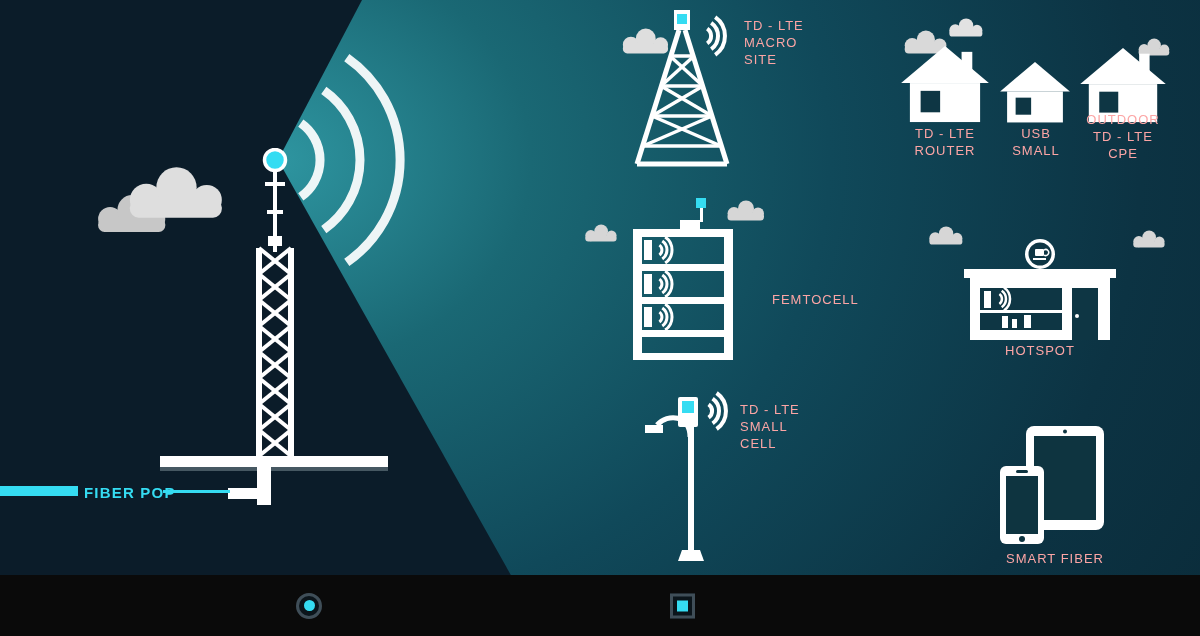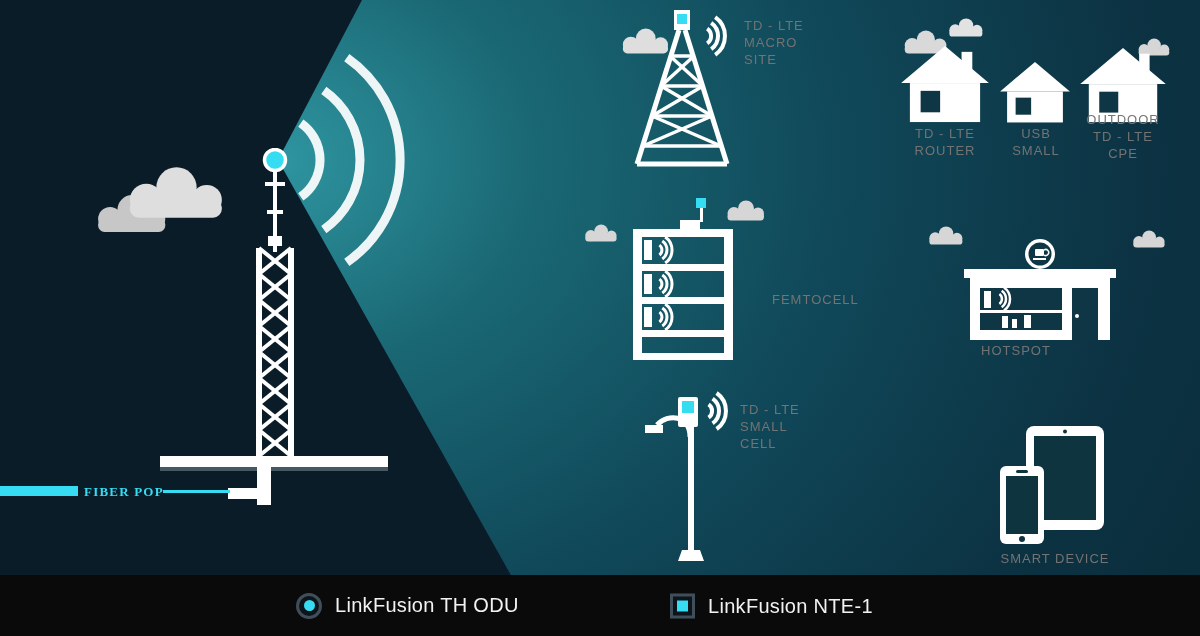--- a/index.html
+++ b/index.html
@@ -10,26 +10,26 @@
   }
   .abs{position:absolute;}
   
   .beam{
     left:0;top:0;width:1200px;height:636px;
     clip-path:polygon(278px 160px,362px 0px,1200px 0px,1200px 636px,545px 636px);
     background:radial-gradient(1150px 950px at 278px 160px,
       #2e95a0 0%, #1a6874 22%, #10495a 48%, #0c3343 75%, #0a2a38 100%);
   }
   .label{
-    color:#737373;font-size:13px;line-height:1.3;letter-spacing:1px;
+    color:#fca5a5;font-size:13px;line-height:1.3;letter-spacing:1px;
     white-space:pre-line;
   }
   .label.center{text-align:center;}
   .fiber-label{
-    color:#35dcf2;font-size:13px;letter-spacing:1.2px;font-weight:bold;font-family:Liberation Serif, serif;
+    color:#35dcf2;font-size:15px;letter-spacing:1.2px;font-weight:bold;
   }
   .cyanbar{background:#35dcf2;}
   
   .footer{
     left:0;top:575px;width:1200px;height:61px;background:#0a0a0a;
   }
   .legend-item{
     position:absolute;top:50%;transform:translateY(-50%);
     display:flex;align-items:center;gap:13px;
   }
@@ -302,41 +302,39 @@
       <path d="M59.4 66.1 A6 6 0 0 1 59.4 75.9"></path>
       <path d="M61.7 62.8 A10 10 0 0 1 61.7 79.2"></path>
       <path d="M64 59.5 A14 14 0 0 1 64 82.5"></path>
     </g>
     <rect x="62" y="88" width="6" height="12" fill="#fff"></rect>
     <rect x="72" y="91" width="5" height="9" fill="#fff"></rect>
     <rect x="84" y="87" width="7" height="13" fill="#fff"></rect>
     <rect x="132" y="60" width="26" height="52" fill="#0e3644"></rect>
     <circle cx="137" cy="88" r="2" fill="#fff"></circle>
   </svg>
-  <div class="abs label center" style="left:916px;top:343px;width:200px">HOTSPOT</div>
+  <div class="abs label center" style="left:940px;top:343px;width:200px">HOTSPOT</div>
 
   <svg class="abs" style="left:998px;top:424px" width="115" height="122" viewBox="0 0 115 122">
     <rect x="28" y="2" width="78" height="104" rx="8" fill="#fff"></rect>
     <rect x="36" y="12" width="62" height="84" fill="#0e3440"></rect>
     <circle cx="67" cy="7.5" r="2" fill="#0e3440"></circle>
     <rect x="2" y="42" width="44" height="78" rx="6" fill="#fff"></rect>
     <rect x="8" y="52" width="32" height="58" fill="#0e3440"></rect>
     <rect x="18" y="46" width="12" height="3" rx="1.5" fill="#0e3440"></rect>
     <circle cx="24" cy="115" r="3" fill="#0e3440"></circle>
   </svg>
-  <div class="abs label center" style="left:995px;top:551px;width:120px">SMART DEVICE</div>
+  <div class="abs label center" style="left:995px;top:551px;width:120px">SMART FIBER</div>
 
   <div class="abs footer">
     <div class="legend-item" style="left:296px">
       <span class="icon-odu">
           <span class="dot"></span>
         </span>
-      <span class="legend-text">LinkFusion TH ODU</span>
     </div>
     <div class="legend-item" style="left:670px">
       <span class="icon-nte">
           <span class="sq"></span>
         </span>
-      <span class="legend-text">LinkFusion NTE-1</span>
     </div>
   </div>
 
 </div>
 
 </body></html>

